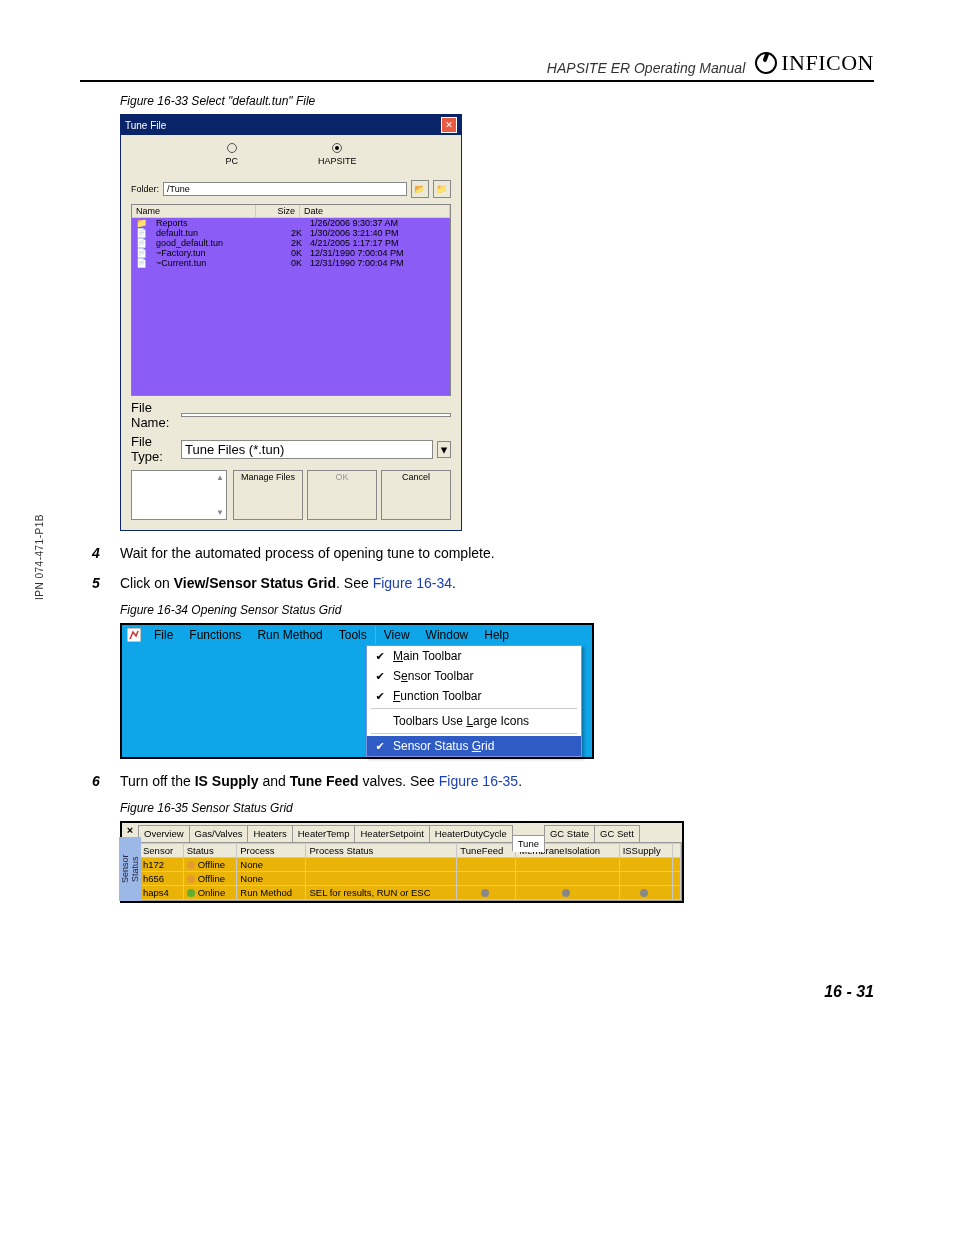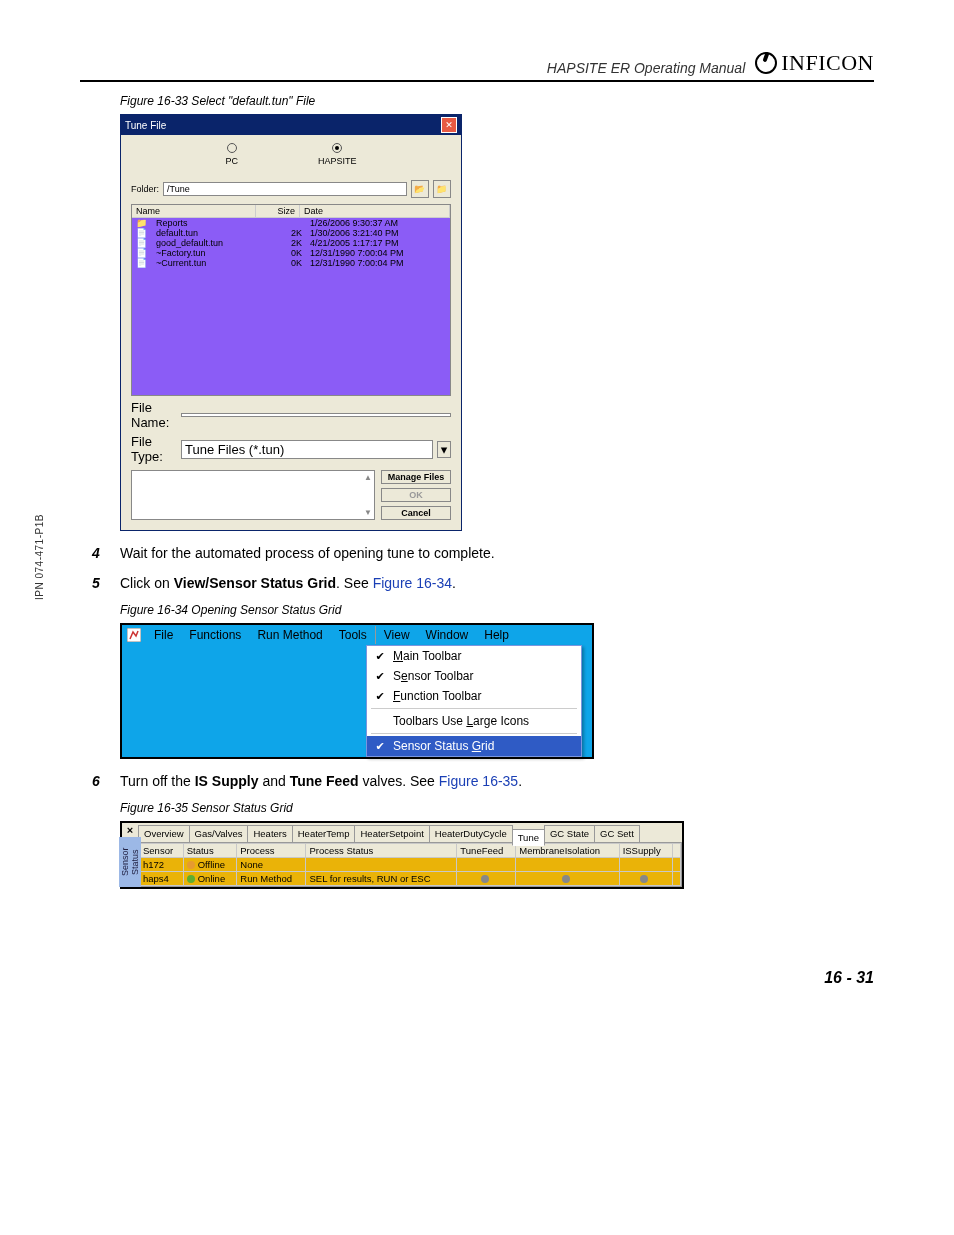--- a/index.html
+++ b/index.html
@@ -163,21 +163,21 @@
   }
   .dd{width:12px;text-align:center;border:1px solid #888;background:#ece9d8;}
   .buttons-box{
     display:flex;gap:6px;
     padding:6px 10px 10px 10px;
   }
   .status-box{
     flex:1;height:48px;background:#fff;border:1px solid #888;position:relative;
   }
   .btn-col{
-    display:flex;flex-direction:column;gap:4px;font-weight:bold;
+    display:flex;gap:4px;
   }
   .win-btn{
     min-width:60px;
     border:1px solid #888;background:#ece9d8;
     font-size:9px;text-align:center;padding:1px 4px;
   }
   .win-btn.disabled{color:#999;}
   
   .step{
     display:flex;gap:14px;
@@ -272,21 +272,21 @@
     padding:2px 5px;
     border:1px solid #999;
     border-bottom:none;
     background:#ece9d8;
     margin-right:-1px;
     font-size:9.5px;
     white-space:nowrap;
   }
   .tab.active{
     background:#fff;
-    position:relative;top:4px;
+    position:relative;top:10px;
     border-bottom:1px solid #fff;
   }
   .grid{
     border:1px solid #999;border-top:none;
     background:#eab308;
   }
   .grid table{
     border-collapse:collapse;width:100%;
   }
   .grid th,.grid td{
@@ -511,20 +511,30 @@
                     <td>h172</td>
                     <td><span class="dot orange"></span>Offline</td>
                     <td>None</td>
                     <td></td>
                     <td style="text-align:center"></td>
                     <td style="text-align:center"></td>
                     <td style="text-align:center"></td>
                     <td></td>
                   </tr>
                   <tr>
+                    <td>h656</td>
+                    <td><span class="dot orange"></span>Offline</td>
+                    <td>None</td>
+                    <td></td>
+                    <td style="text-align:center"></td>
+                    <td style="text-align:center"></td>
+                    <td style="text-align:center"></td>
+                    <td></td>
+                  </tr>
+                  <tr>
                     <td>haps4</td>
                     <td><span class="dot green"></span>Online</td>
                     <td>Run Method</td>
                     <td>SEL for results, RUN or ESC</td>
                     <td style="text-align:center"><span class="dot gray"></span></td>
                     <td style="text-align:center"><span class="dot gray"></span></td>
                     <td style="text-align:center"><span class="dot gray"></span></td>
                     <td></td>
                   </tr>
                 </tbody>

